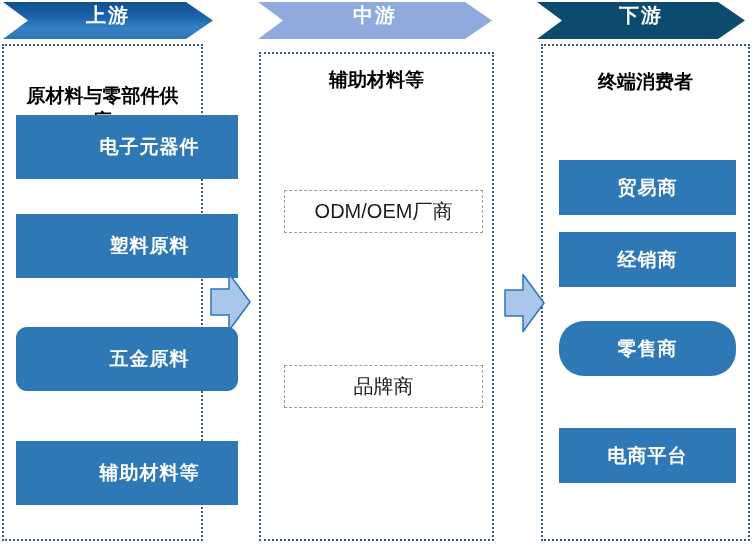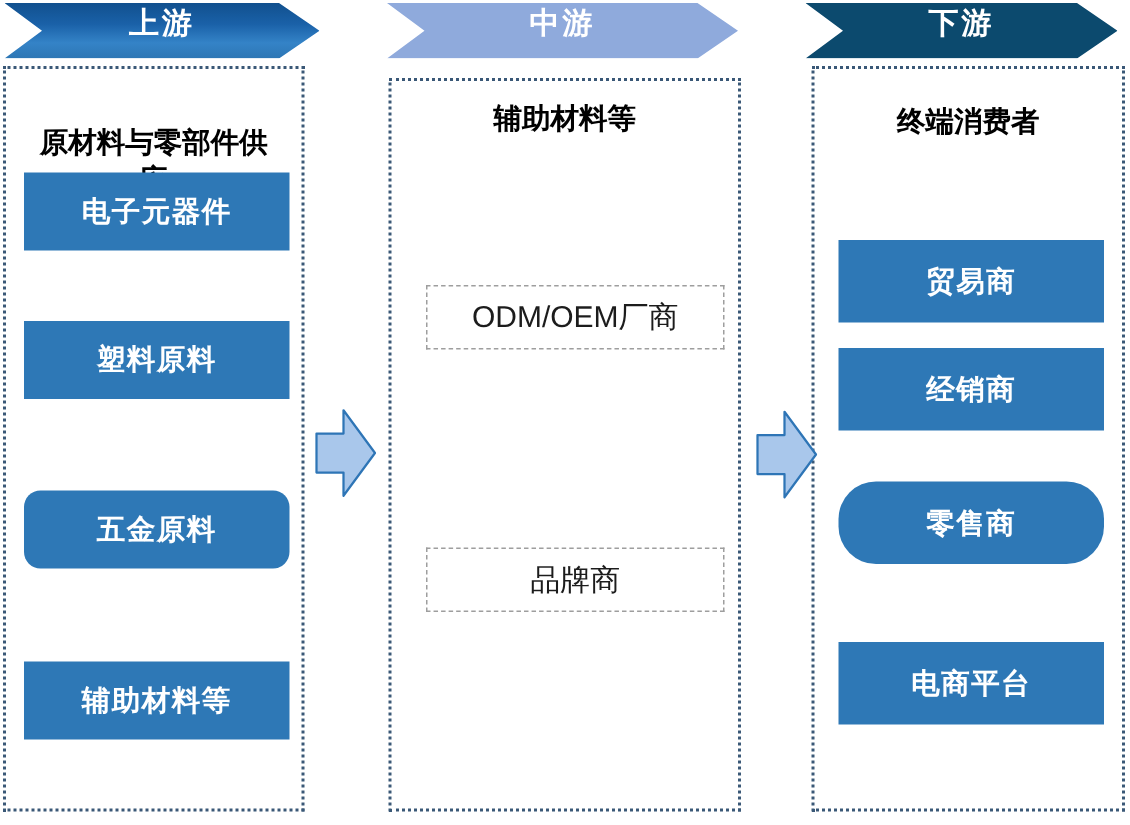--- a/index.html
+++ b/index.html
@@ -35,21 +35,21 @@
   .col-1 .col-title { top:10px; width:160px;margin-top:28px; }
   .col-2 .col-title { top:14px; width:100%; }
   .col-3 .col-title { top:24px; width:100%; }
 
   
   .blue-box {
     position:absolute; background:#2E78B6; color:#fff;
     display:flex; align-items:center; justify-content:center;
     font-weight:bold; font-size:19px; letter-spacing:1px;
   }
-  .col-1 .blue-box { left:12px; width:177px; height:52px; }
+  .col-1 .blue-box { left:12px; width:177px; height:64px;padding-left:45px; }
   .c1-b1 { top:69px; }  .c1-b2 { top:168px; } .c1-b3 { top:281px;border-radius:11px; } .c1-b4 { top:395px; }
   .col-3 .blue-box { left:16px; width:177px; height:55px; }
   .c3-b1 { top:90px;margin-top:24px; }  .c3-b2 { top:186px; } .c3-b3 { top:275px;border-radius:25px; } .c3-b4 { top:382px; }
 
   
   .plain-box {
     position:absolute; left:23px; width:199px; height:43px;
     background:#fff; border:1px dashed #9E9E9E; box-sizing:border-box;
     display:flex; align-items:center; justify-content:center;
     font-size:20px; color:#1c1c1c;

